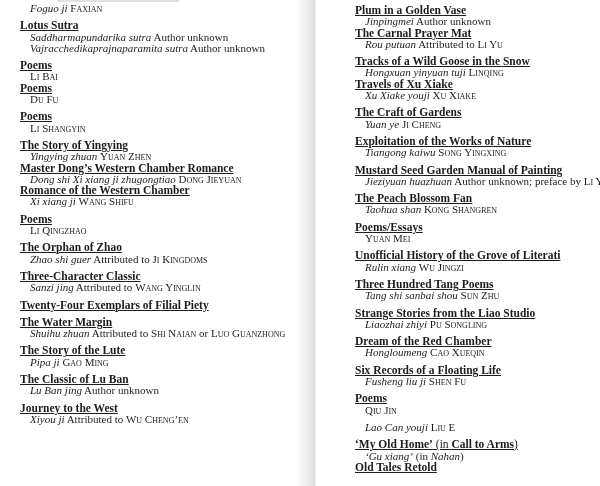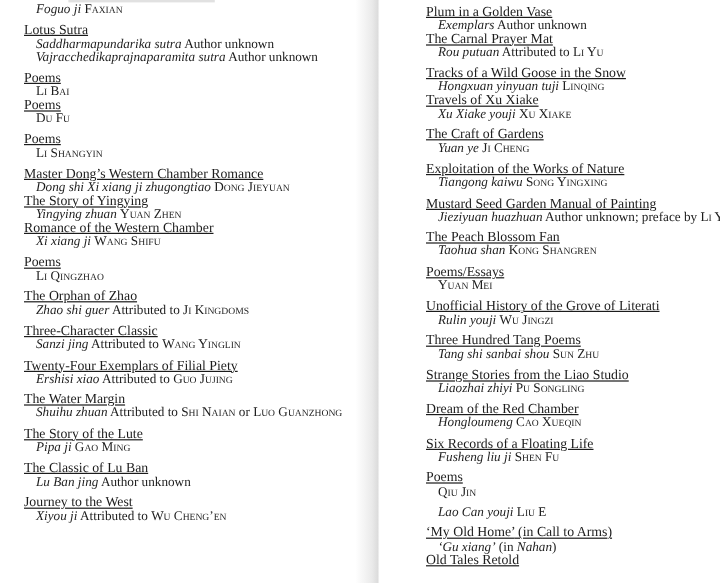--- a/index.html
+++ b/index.html
@@ -40,21 +40,21 @@
     text-underline-offset:1px;
     text-decoration-thickness:1px;
     white-space:nowrap;
     cursor:pointer;
   }
   .w-detail {
     font-size:11px; line-height:11.3px;
     padding-left:10px;
     white-space:nowrap;
   }
-  .seg-b  { font-weight:normal; }
+  .seg-b  { font-weight:bold; }
   .seg-r  { font-weight:normal; font-style:normal; font-variant:normal;margin-top:36px; }
   .seg-i  { font-style:italic; }
   .seg-sc { font-variant:small-caps; }
 </style>
 </head>
 <body>
 
 <div id="page-top-artifact"></div>
 
 <div class="page" id="left-page">
@@ -83,28 +83,28 @@
       </div>
     </div>
     <div class="group">
       <div class="entry">
         <a class="w-title"><span class="seg-b">Poems</span></a>
         <div class="w-detail"><span class="seg-sc">Li Shangyin</span></div>
       </div>
     </div>
     <div class="group">
       <div class="entry">
+        <a class="w-title"><span class="seg-b">The Story of Yingying</span></a>
+        <div class="w-detail"><span class="seg-i">Yingying zhuan</span><span class="seg-r"> </span><span class="seg-sc">Yuan Zhen</span></div>
+      </div>
+      <div class="entry">
         <a class="w-title"><span class="seg-b">Master Dong’s Western Chamber Romance</span></a>
         <div class="w-detail"><span class="seg-i">Dong shi Xi xiang ji zhugongtiao</span><span class="seg-r"> </span><span class="seg-sc">Dong Jieyuan</span></div>
       </div>
       <div class="entry">
-        <a class="w-title"><span class="seg-b">The Story of Yingying</span></a>
-        <div class="w-detail"><span class="seg-i">Yingying zhuan</span><span class="seg-r"> </span><span class="seg-sc">Yuan Zhen</span></div>
-      </div>
-      <div class="entry">
         <a class="w-title"><span class="seg-b">Romance of the Western Chamber</span></a>
         <div class="w-detail"><span class="seg-i">Xi xiang ji</span><span class="seg-r"> </span><span class="seg-sc">Wang Shifu</span></div>
       </div>
     </div>
     <div class="group">
       <div class="entry">
         <a class="w-title"><span class="seg-b">Poems</span></a>
         <div class="w-detail"><span class="seg-sc">Li Qingzhao</span></div>
       </div>
     </div>
@@ -116,21 +116,20 @@
     </div>
     <div class="group">
       <div class="entry">
         <a class="w-title"><span class="seg-b">Three-Character Classic</span></a>
         <div class="w-detail"><span class="seg-i">Sanzi jing</span><span class="seg-r"> Attributed to </span><span class="seg-sc">Wang Yinglin</span></div>
       </div>
     </div>
     <div class="group">
       <div class="entry">
         <a class="w-title"><span class="seg-b">Twenty-Four Exemplars of Filial Piety</span></a>
-        <div class="w-detail"><span class="seg-i">Ershisi xiao</span><span class="seg-r"> Attributed to </span><span class="seg-sc">Guo Jujing</span></div>
       </div>
     </div>
     <div class="group">
       <div class="entry">
         <a class="w-title"><span class="seg-b">The Water Margin</span></a>
         <div class="w-detail"><span class="seg-i">Shuihu zhuan</span><span class="seg-r"> Attributed to </span><span class="seg-sc">Shi Naian</span><span class="seg-r"> or </span><span class="seg-sc">Luo Guanzhong</span></div>
       </div>
     </div>
     <div class="group">
       <div class="entry">
@@ -151,21 +150,21 @@
       </div>
     </div>
   </div>
 
 <div id="gutter-shadow"></div>
 
 <div class="page" id="right-page">
     <div class="group">
       <div class="entry">
         <a class="w-title"><span class="seg-b">Plum in a Golden Vase</span></a>
-        <div class="w-detail"><span class="seg-i">Exemplars</span><span class="seg-r"> Author unknown</span></div>
+        <div class="w-detail"><span class="seg-i">Jinpingmei</span><span class="seg-r"> Author unknown</span></div>
       </div>
       <div class="entry">
         <a class="w-title"><span class="seg-b">The Carnal Prayer Mat</span></a>
         <div class="w-detail"><span class="seg-i">Rou putuan</span><span class="seg-r"> Attributed to </span><span class="seg-sc">Li Yu</span></div>
       </div>
     </div>
     <div class="group">
       <div class="entry">
         <a class="w-title"><span class="seg-b">Tracks of a Wild Goose in the Snow</span></a>
         <div class="w-detail"><span class="seg-i">Hongxuan yinyuan tuji</span><span class="seg-r"> </span><span class="seg-sc">Linqing</span></div>
@@ -201,21 +200,21 @@
     </div>
     <div class="group">
       <div class="entry">
         <a class="w-title"><span class="seg-b">Poems/Essays</span></a>
         <div class="w-detail"><span class="seg-sc">Yuan Mei</span></div>
       </div>
     </div>
     <div class="group">
       <div class="entry">
         <a class="w-title"><span class="seg-b">Unofficial History of the Grove of Literati</span></a>
-        <div class="w-detail"><span class="seg-i">Rulin youji</span><span class="seg-r"> </span><span class="seg-sc">Wu Jingzi</span></div>
+        <div class="w-detail"><span class="seg-i">Rulin xiang</span><span class="seg-r"> </span><span class="seg-sc">Wu Jingzi</span></div>
       </div>
     </div>
     <div class="group">
       <div class="entry">
         <a class="w-title"><span class="seg-b">Three Hundred Tang Poems</span></a>
         <div class="w-detail"><span class="seg-i">Tang shi sanbai shou</span><span class="seg-r"> </span><span class="seg-sc">Sun Zhu</span></div>
       </div>
     </div>
     <div class="group">
       <div class="entry">

